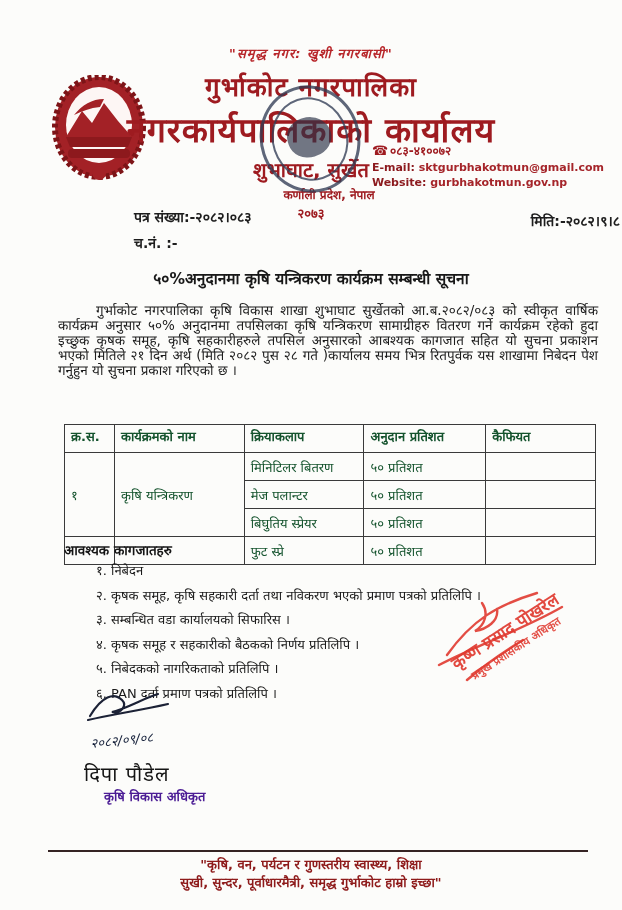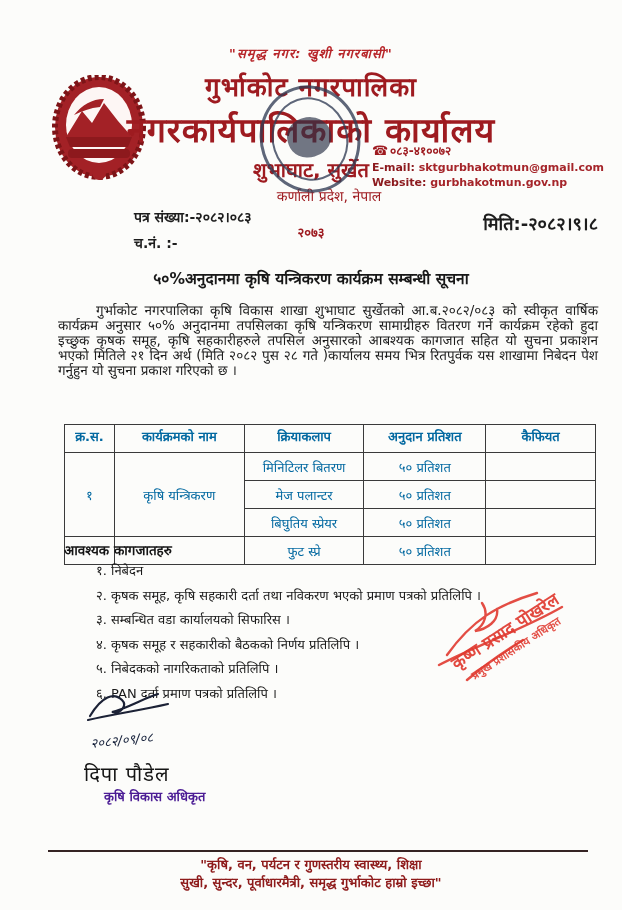--- a/index.html
+++ b/index.html
@@ -7,53 +7,53 @@
   .page {
     position:relative; width:622px; height:910px; margin:0 auto;
     background:#fcfcfa; overflow:hidden; color:#222;
   }
   
   .header { position:absolute; top:44px; left:0; width:622px; text-align:center; }
   .slogan-top { font-size:13px; font-weight:bold; font-style:italic; color:#b8272b; letter-spacing:1px; }
   .muni-name { font-size:26px; font-weight:bold; color:#9e1b20; margin-top:6px; letter-spacing:1px; }
   .office-name { font-size:34px; font-weight:bold; color:#9e1b20; margin-top:2px; letter-spacing:1px; }
   .addr1 { font-size:20px; font-weight:bold; color:#9e1b20; margin-top:4px; }
-  .addr2 { font-size:14px; font-weight:normal; color:#9e1b20; margin-top:3px;padding-left:36px; }
-  .year  { font-size:13px; font-weight:bold; color:#9e1b20; margin-top:18px; }
+  .addr2 { font-size:12px; font-weight:bold; color:#9e1b20; margin-top:3px;padding-left:36px; }
+  .year  { font-size:13px; font-weight:bold; color:#9e1b20; margin-top:1px; }
   .logo { position:absolute; left:52px; top:75px; width:94px; height:112px; }
   .contact { position:absolute; right:18px; top:142px; }
   .phone-line { font-size:12px; font-weight:bold; color:#9e1b20; }
   .phone-icon { font-size:13px; color:#9e1b20; margin-right:2px; }
   .contact-line { font-size:11px; font-weight:bold; color:#a5252a; margin-top:2px; }
   .contact-line .lbl { color:#8c1a1e; }
   
   .ink-stamp { position:absolute; left:258px; top:83px; width:104px; height:112px; opacity:.78; transform:rotate(-18deg); }
   .ink-stamp .ring { position:absolute; border-radius:50%; border:3px solid #323d55; }
   .ink-stamp .r1 { left:2px; top:2px; right:2px; bottom:2px; }
   .ink-stamp .r2 { left:14px; top:14px; right:14px; bottom:14px; border-width:2px; }
   .ink-stamp .blob { position:absolute; left:30px; top:34px; width:44px; height:40px; background:#2b3348; border-radius:46% 54% 50% 50%; opacity:.85; }
   
   .ref-no { position:absolute; left:134px; top:207px; font-size:14px; font-weight:bold; color:#1d1d1d; }
   .ch-no  { position:absolute; left:134px; top:233px; font-size:14px; font-weight:bold; color:#1d1d1d; }
-  .date   { position:absolute; right:24px; top:211px; font-size:18px; font-weight:bold; color:#1d1d1d; }
+  .date   { position:absolute; right:2px; top:211px; font-size:14px; font-weight:bold; color:#1d1d1d; }
   
   .subject { position:absolute; top:267px; left:0; width:622px; text-align:center; }
   .subject-title { font-size:15.5px; font-weight:bold; color:#181818; }
   .subject-sub { font-size:12.5px; font-weight:bold; color:#2a2a2a; margin-top:4px; }
   
   .body-para {
     position:absolute; left:58px; top:303px; width:540px;
     font-size:13.5px; line-height:15px; text-align:justify; color:#1c1c1c;
     text-indent:38px; font-weight:500;
   }
   
   .grant-table { position:absolute; left:64px; top:424px; width:532px; border-collapse:collapse; }
   .grant-table th, .grant-table td {
-    border:1.4px solid #3a3a3a; font-size:13px; color:#0369a1;
-    padding:2px 6px; text-align:center; vertical-align:middle; height:28px;
+    border:1.4px solid #3a3a3a; font-size:13px; color:#14532d;
+    padding:2px 6px; text-align:left; vertical-align:middle; height:28px;
   }
   .grant-table th { font-weight:bold; vertical-align:top; }
   .col-sn { width:50px; } .col-prog { width:130px; } .col-act { width:120px; }
   .col-grant { width:122px; } .col-rem { width:110px; }
   
   .docs-heading { position:absolute; left:64px; top:541px; font-size:13.5px; font-weight:bold; color:#151515; }
   .docs-list { position:absolute; left:96px; top:561px; width:440px; }
   .doc-item { font-size:13px; color:#1a1a1a; font-weight:500; margin-bottom:6.5px; }
   
   .sig-left { position:absolute; left:84px; top:688px; width:200px; }

